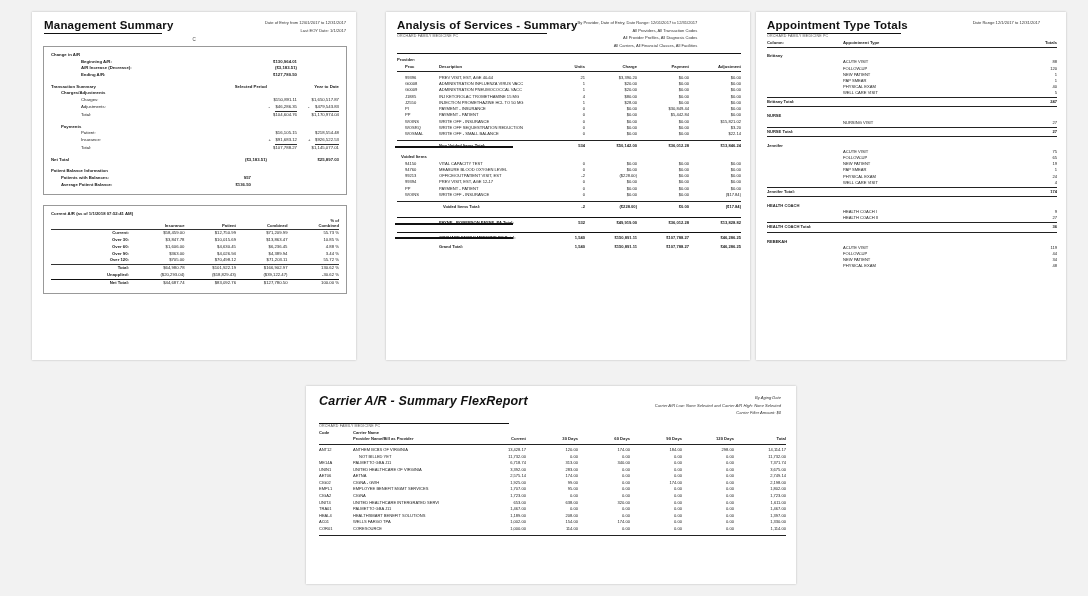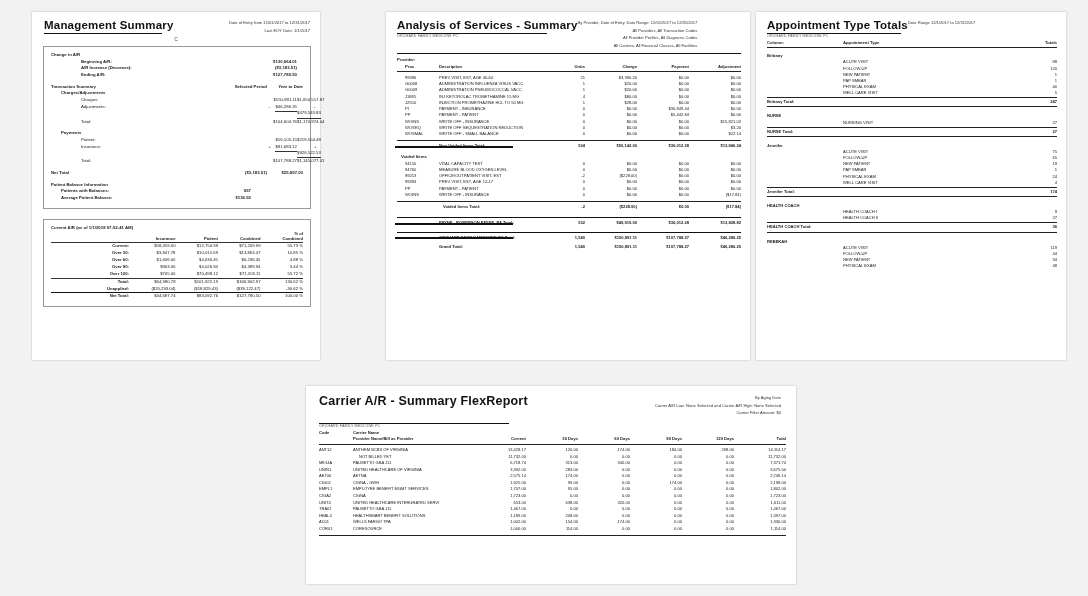--- a/index.html
+++ b/index.html
@@ -19,21 +19,21 @@
   }
   .rpt-title{
     font-size:11.5px;font-weight:bold;letter-spacing:.2px;color:#111;
   }
   .rpt-sub{font-size:4.1px;color:#333;text-align:right;line-height:1.85;}
   .practice{font-size:3.6px;color:#555;letter-spacing:.2px;}
   .hr-dark{border:0;border-top:1px solid #111;margin:0;}
   .hr-med{border:0;border-top:.8px solid #222;margin:0;}
 
   
-  #ms{left:32px;top:12px;width:288px;height:348px;}
+  #ms{left:32px;top:12px;width:324px;height:348px;}
   #ms .head{padding:7px 10px 0 12px;display:flex;justify-content:space-between;align-items:flex-start;}
   #ms .title-underline{width:118px;border-top:1px solid #111;margin-top:2px;}
   #ms .cmark{font-size:4.5px;color:#444;text-align:center;margin-top:3px;}
   .box{
     border:1px solid #999;margin:4px 9px 0 11px;padding:5px 7px 6px 7px;
   }
   .ms-row{display:flex;font-size:4.3px;line-height:1.55;}
   .ms-lab{flex:0 0 128px;}
   .ms-c1{flex:0 0 88px;text-align:right;}
   .ms-c2{flex:1;text-align:right;}
@@ -61,33 +61,33 @@
   .s-chg{flex:0 0 52px;text-align:right;}
   .s-pay{flex:0 0 52px;text-align:right;}
   .s-adj{flex:0 0 52px;text-align:right;}
   .srow.hdr{font-weight:bold;font-size:4.2px;}
   .srow.tot{font-weight:bold;}
   .strike{position:relative;}
   .strike::after{content:"";position:absolute;left:-2px;top:47%;height:1.4px;background:#111;width:118px;}
 
   
   #apt{left:756px;top:12px;width:310px;height:348px;}
-  #apt .head{padding:7px 26px 0 11px;display:flex;justify-content:flex-start;align-items:flex-start;}
+  #apt .head{padding:7px 26px 0 11px;display:flex;justify-content:space-between;align-items:flex-start;}
   #apt .title-underline{width:134px;border-top:1px solid #111;margin-top:2px;}
   .apt-body{padding:0 9px 0 11px;}
   .arow{display:flex;font-size:4.1px;line-height:1.5;}
   .a-col{flex:0 0 76px;font-weight:bold;}
   .a-type{flex:1;}
   .a-tot{flex:0 0 40px;text-align:right;}
   .arow.hdr{font-weight:bold;font-size:4.2px;}
   .arow.tot{font-weight:bold;}
 
   
   #car{left:306px;top:386px;width:490px;height:198px;}
-  #car .head{padding:8px 15px 0 13px;display:flex;justify-content:space-between;align-items:flex-start;}
+  #car .head{padding:8px 15px 0 13px;display:flex;justify-content:space-between;align-items:flex-start;font-style:italic;}
   #car .title-underline{width:190px;border-top:1px solid #111;margin-top:3px;}
   .car-body{padding:0 10px 0 13px;}
   .crow{display:flex;font-size:4.05px;line-height:1.62;}
   .c-code{flex:0 0 34px;}
   .c-name{flex:1;}
   .c-num{flex:0 0 52px;text-align:right;}
   .crow.hdr{font-weight:bold;font-size:4.15px;}
   .indent-name{padding-left:6px;}
 </style>
 </head>

